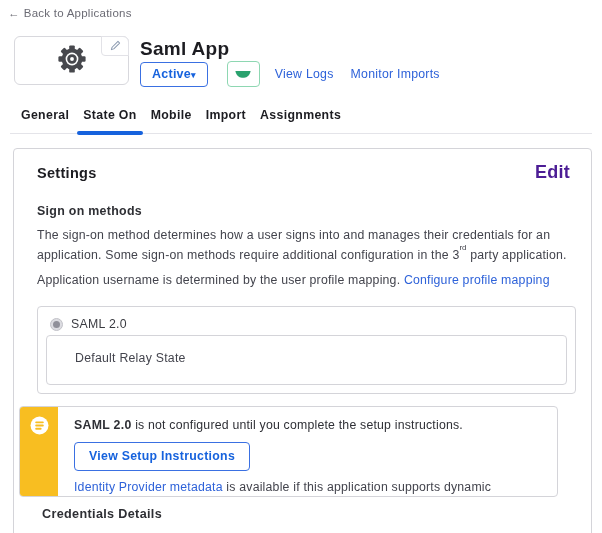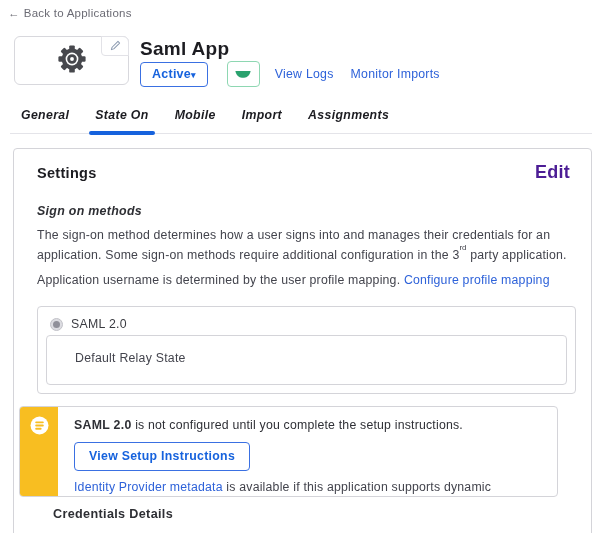--- a/index.html
+++ b/index.html
@@ -20,34 +20,34 @@
   .status-row { position:absolute; top:61px; left:140px; display:flex; align-items:center; height:26px; }
   .status-btn { display:inline-flex; align-items:center; height:25px; padding:0 11px; background:#fff;
     border:1px solid #3a70e2; border-radius:4px; color:#1662dd; font-size:12.5px; font-weight:bold; letter-spacing:.25px; cursor:pointer; }
   .status-btn .caret { font-size:9px; position:relative; top:1px; }
   .monitor-btn { margin-left:19px; width:33px; height:26px; background:#fff; border:1px solid #8ed7b2; border-radius:4px;
     display:flex; align-items:center; justify-content:center; cursor:pointer; }
   .hdr-link { margin-left:15px; font-size:12.3px; color:#2e62d9; letter-spacing:.25px; cursor:pointer; text-decoration:none; }
   .hdr-link + .hdr-link { margin-left:17px; }
 
   
-  .tabs { position:absolute; top:101px; left:10px; right:10px; display:flex; gap:24px; padding-left:10px;
-    border-bottom:1px solid #e4e4e9;font-style:italic; }
+  .tabs { position:absolute; top:101px; left:10px; right:10px; display:flex; gap:12px; padding-left:10px;
+    border-bottom:1px solid #e4e4e9; }
   .tab { position:relative; padding:7px 1px 11px; font-size:12.3px; font-weight:bold; letter-spacing:.35px; color:#1c1c21; cursor:pointer; }
   .tab.active::after { content:""; position:absolute; left:-5px; right:-5px; bottom:-2px; height:4px;
     background:#1662dd; border-radius:3px; }
 
   
   .panel { position:absolute; top:148px; left:13px; width:579px; height:412px; background:#fff;
     border:1px solid #d4d4d9; border-radius:4px; }
   .panel-header { position:absolute; top:13px; left:23px; right:21px; display:flex; justify-content:space-between; align-items:center; }
   .panel-title { font-size:14.5px; font-weight:bold; letter-spacing:.3px; color:#1c1c21; }
   .edit-link { font-size:18px; font-weight:bold; color:#4c1d95; letter-spacing:.25px; cursor:pointer;padding-left:10px; }
 
-  .sign-on-heading { position:absolute; top:55px; left:23px; font-size:12.4px; font-weight:bold; letter-spacing:.3px; color:#2e2f34;font-style:italic; }
+  .sign-on-heading { position:absolute; top:55px; left:23px; font-size:12.4px; font-weight:bold; letter-spacing:.3px; color:#2e2f34; }
   .desc { position:absolute; top:77px; left:23px; width:533px; font-size:12.3px; line-height:1.62; letter-spacing:.2px; color:#43444d; }
   .desc sup { font-size:8px; position:relative; top:-4px; letter-spacing:0; }
   .username-note { position:absolute; top:124px; left:23px; width:540px; font-size:12.3px; letter-spacing:.2px; color:#43444d; }
   .inline-link { color:#2e62d9; cursor:pointer; }
 
   
   .saml-box { position:absolute; top:157px; left:23px; width:539px; height:88px; border:1px solid #d4d4d9; border-radius:4px; background:#fff; }
   .radio-row { position:absolute; top:10px; left:12px; display:flex; align-items:center; gap:8px; }
   .radio { width:13px; height:13px; border-radius:50%; background:#dcdce1; border:1px solid #c2c2c8;
     display:flex; align-items:center; justify-content:center; }
@@ -60,21 +60,21 @@
   .warning-box { position:absolute; top:257px; left:5px; width:539px; height:91px; border:1px solid #d4d4d9;
     border-radius:4px; background:#fff; display:flex; overflow:hidden; }
   .warning-stripe { flex:none; width:38px; background:#f8be21; display:flex; justify-content:center; align-items:flex-start; padding-top:9px; }
   .warning-content { flex:1; padding:11px 14px 0 16px; }
   .warning-line { font-size:12.3px; letter-spacing:.2px; color:#2f3036; }
   .warning-line b { letter-spacing:.3px; }
   .setup-btn { margin-top:10px; display:inline-block; padding:6px 14px 7px; background:#fff; border:1px solid #3a70e2;
     border-radius:4px; color:#1662dd; font-size:12.3px; font-weight:bold; letter-spacing:.3px; cursor:pointer; }
   .metadata-line { margin-top:9px; font-size:12.3px; letter-spacing:.2px; color:#43444d; }
 
-  .credentials-heading { position:absolute; top:358px; left:39px; font-size:12.6px; font-weight:bold; letter-spacing:.35px; color:#2e2f34; }
+  .credentials-heading { position:absolute; top:358px; left:28px; font-size:12.6px; font-weight:bold; letter-spacing:.35px; color:#2e2f34; }
 </style>
 </head>
 <body>
 
 <div class="screen">
 
   <div class="back-link">
     <span class="arrow">←</span><span>Back to Applications</span>
   </div>
 

